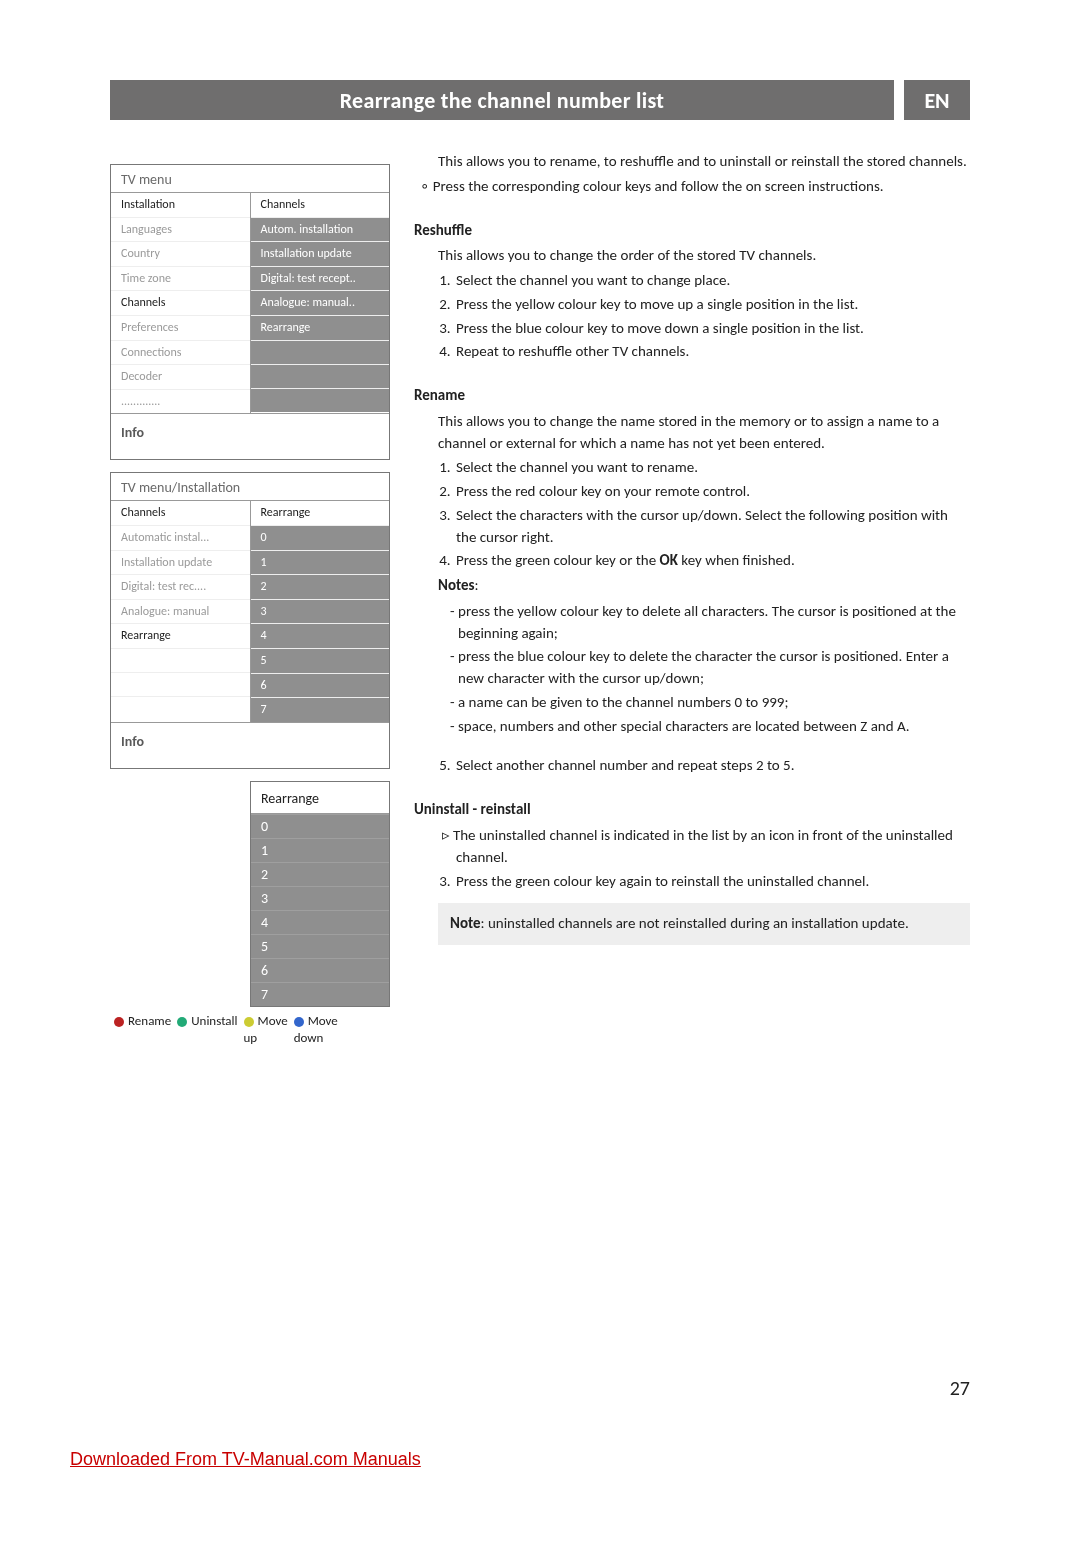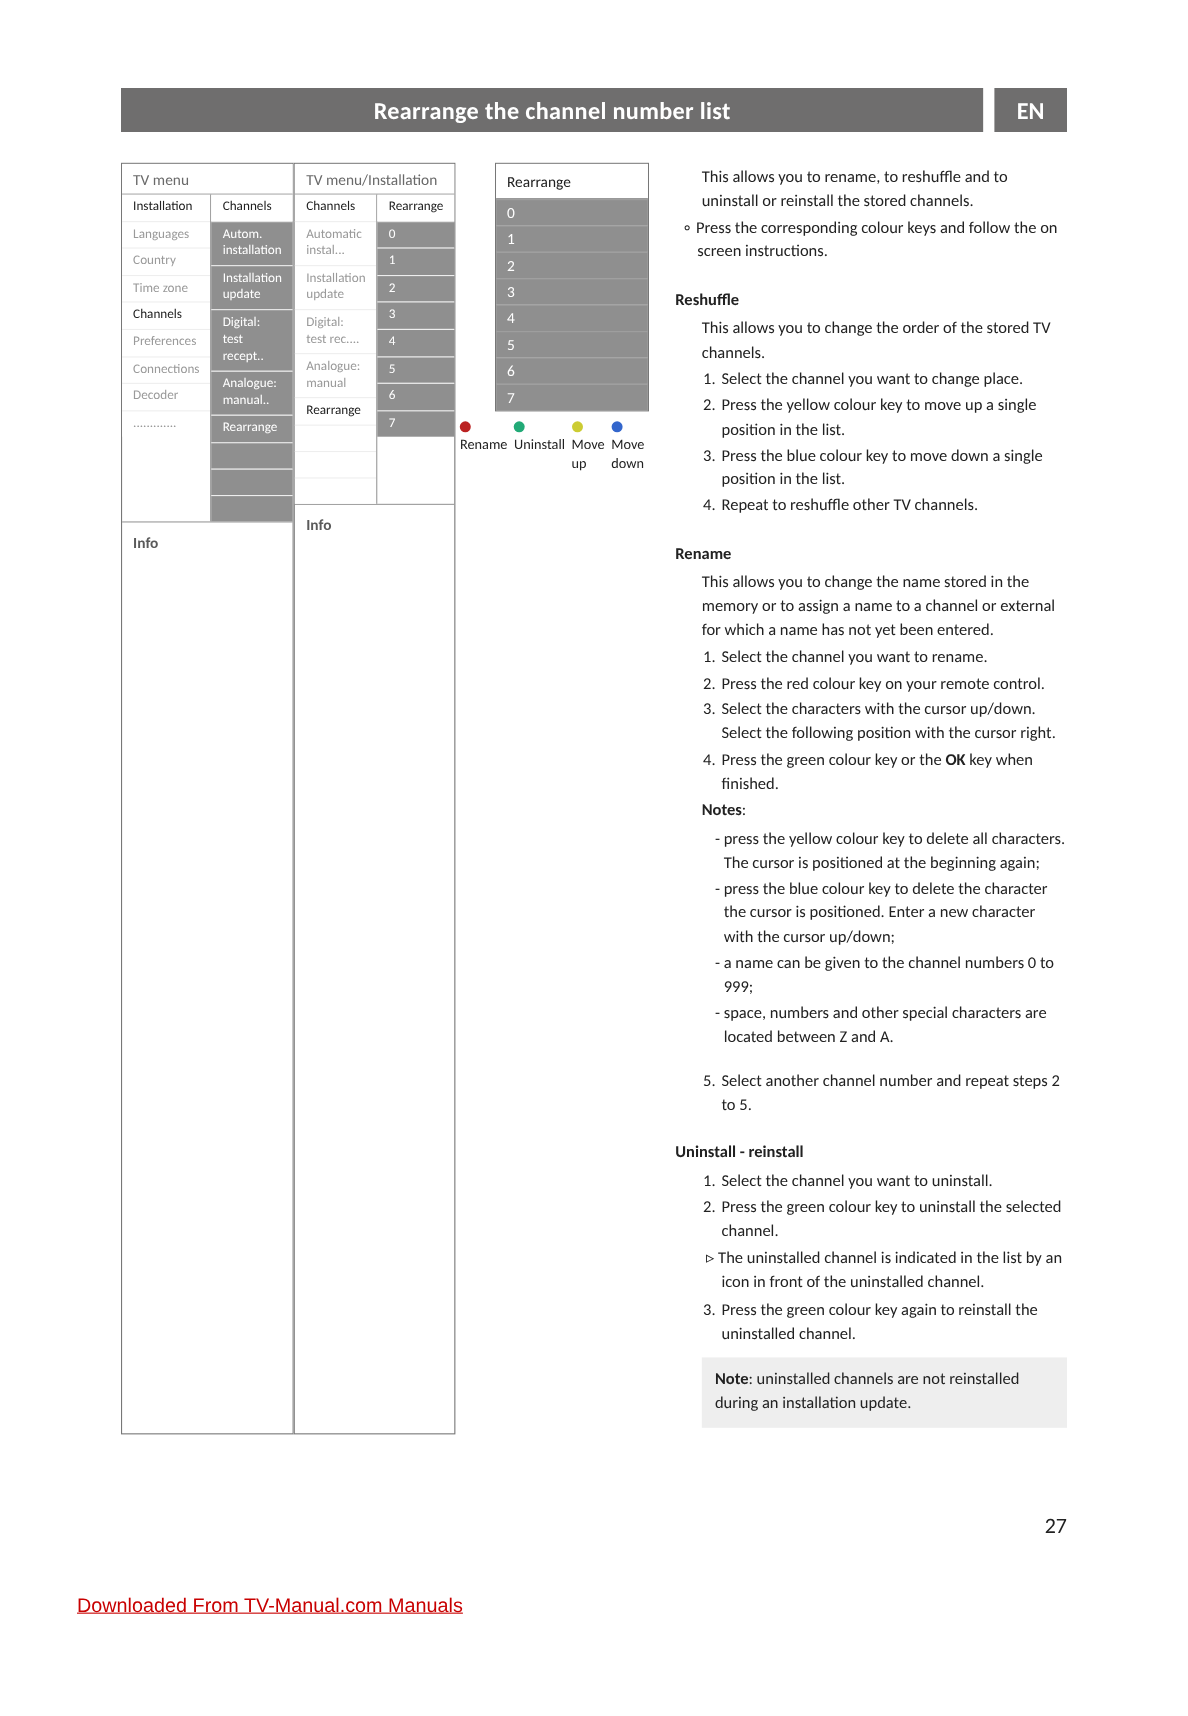--- a/index.html
+++ b/index.html
@@ -3,21 +3,21 @@
 <meta charset="utf-8">
 <style>
   * { box-sizing: border-box; margin: 0; padding: 0; }
   body { width: 1080px; height: 1560px; font-family: "Gill Sans", "Gill Sans MT", Calibri, sans-serif; color: #222; background: #fff; position: relative; }
   .page { padding: 80px 110px 60px 110px; }
   .header-bar { display: flex; height: 40px; margin-bottom: 28px; }
   .title-band { flex: 1; background: #6f6e6e; color: #fff; font-weight: bold; font-size: 22px; display: flex; align-items: center; justify-content: center; letter-spacing: .3px; }
   .gap { width: 10px; background: #fff; }
   .lang-box { width: 66px; background: #6f6e6e; color: #fff; font-weight: bold; font-size: 22px; display: flex; align-items: center; justify-content: center; }
   .cols { display: flex; gap: 24px; }
-  .left { flex: 0 0 280px; display: flex; flex-direction: row; gap: 0; }
+  .left { flex: 0 0 280px; display: flex; flex-direction: column; gap: 12px; margin-top: 16px; }
   .right { flex: 1; font-size: 15px; line-height: 1.45; }
   .panel { border: 1px solid #777; background: #fff; font-size: 14px; }
   .panel-title { padding: 6px 10px 4px; border-bottom: 1px solid #999; color: #6a6a6a; background: #fff; }
   .panel-body { display: flex; }
   .panel-col { flex: 1; }
   .panel-col + .panel-col { border-left: 1px solid #999; }
   .panel-row { padding: 4px 10px; color: #9a9a9a; background: #fff; border-top: 1px solid #eee; font-size: 12px; line-height: 1.3; }
   .panel-row:first-child { border-top: none; }
   .panel-row.sel { color: #222; background: #fff; }
   .panel-row.inv { background: #8f8f8f; color: #fff; }
@@ -179,24 +179,20 @@
         <li>press the yellow colour key to delete all characters. The cursor is positioned at the beginning again;</li>
         <li>press the blue colour key to delete the character the cursor is positioned. Enter a new character with the cursor up/down;</li>
         <li>a name can be given to the channel numbers 0 to 999;</li>
         <li>space, numbers and other special characters are located between Z and A.</li>
       </ul>
       <ol start="5" style="margin-top:18px;">
         <li>Select another channel number and repeat steps 2 to 5.</li>
       </ol>
 
       <h4>Uninstall - reinstall</h4>
-      <ol>
-        <li>Select the channel you want to uninstall.</li>
-        <li>Press the green colour key to uninstall the selected channel.</li>
-      </ol>
       <p class="sub-bullet">▹ <span>The uninstalled channel is indicated in the list by an icon in front of the uninstalled channel.</span></p>
       <ol start="3">
         <li>Press the green colour key again to reinstall the uninstalled channel.</li>
       </ol>
       <div class="note-box">
         <span class="bold">Note</span>: uninstalled channels are not reinstalled during an installation update.
       </div>
     </div>
   </div>
 </div>

